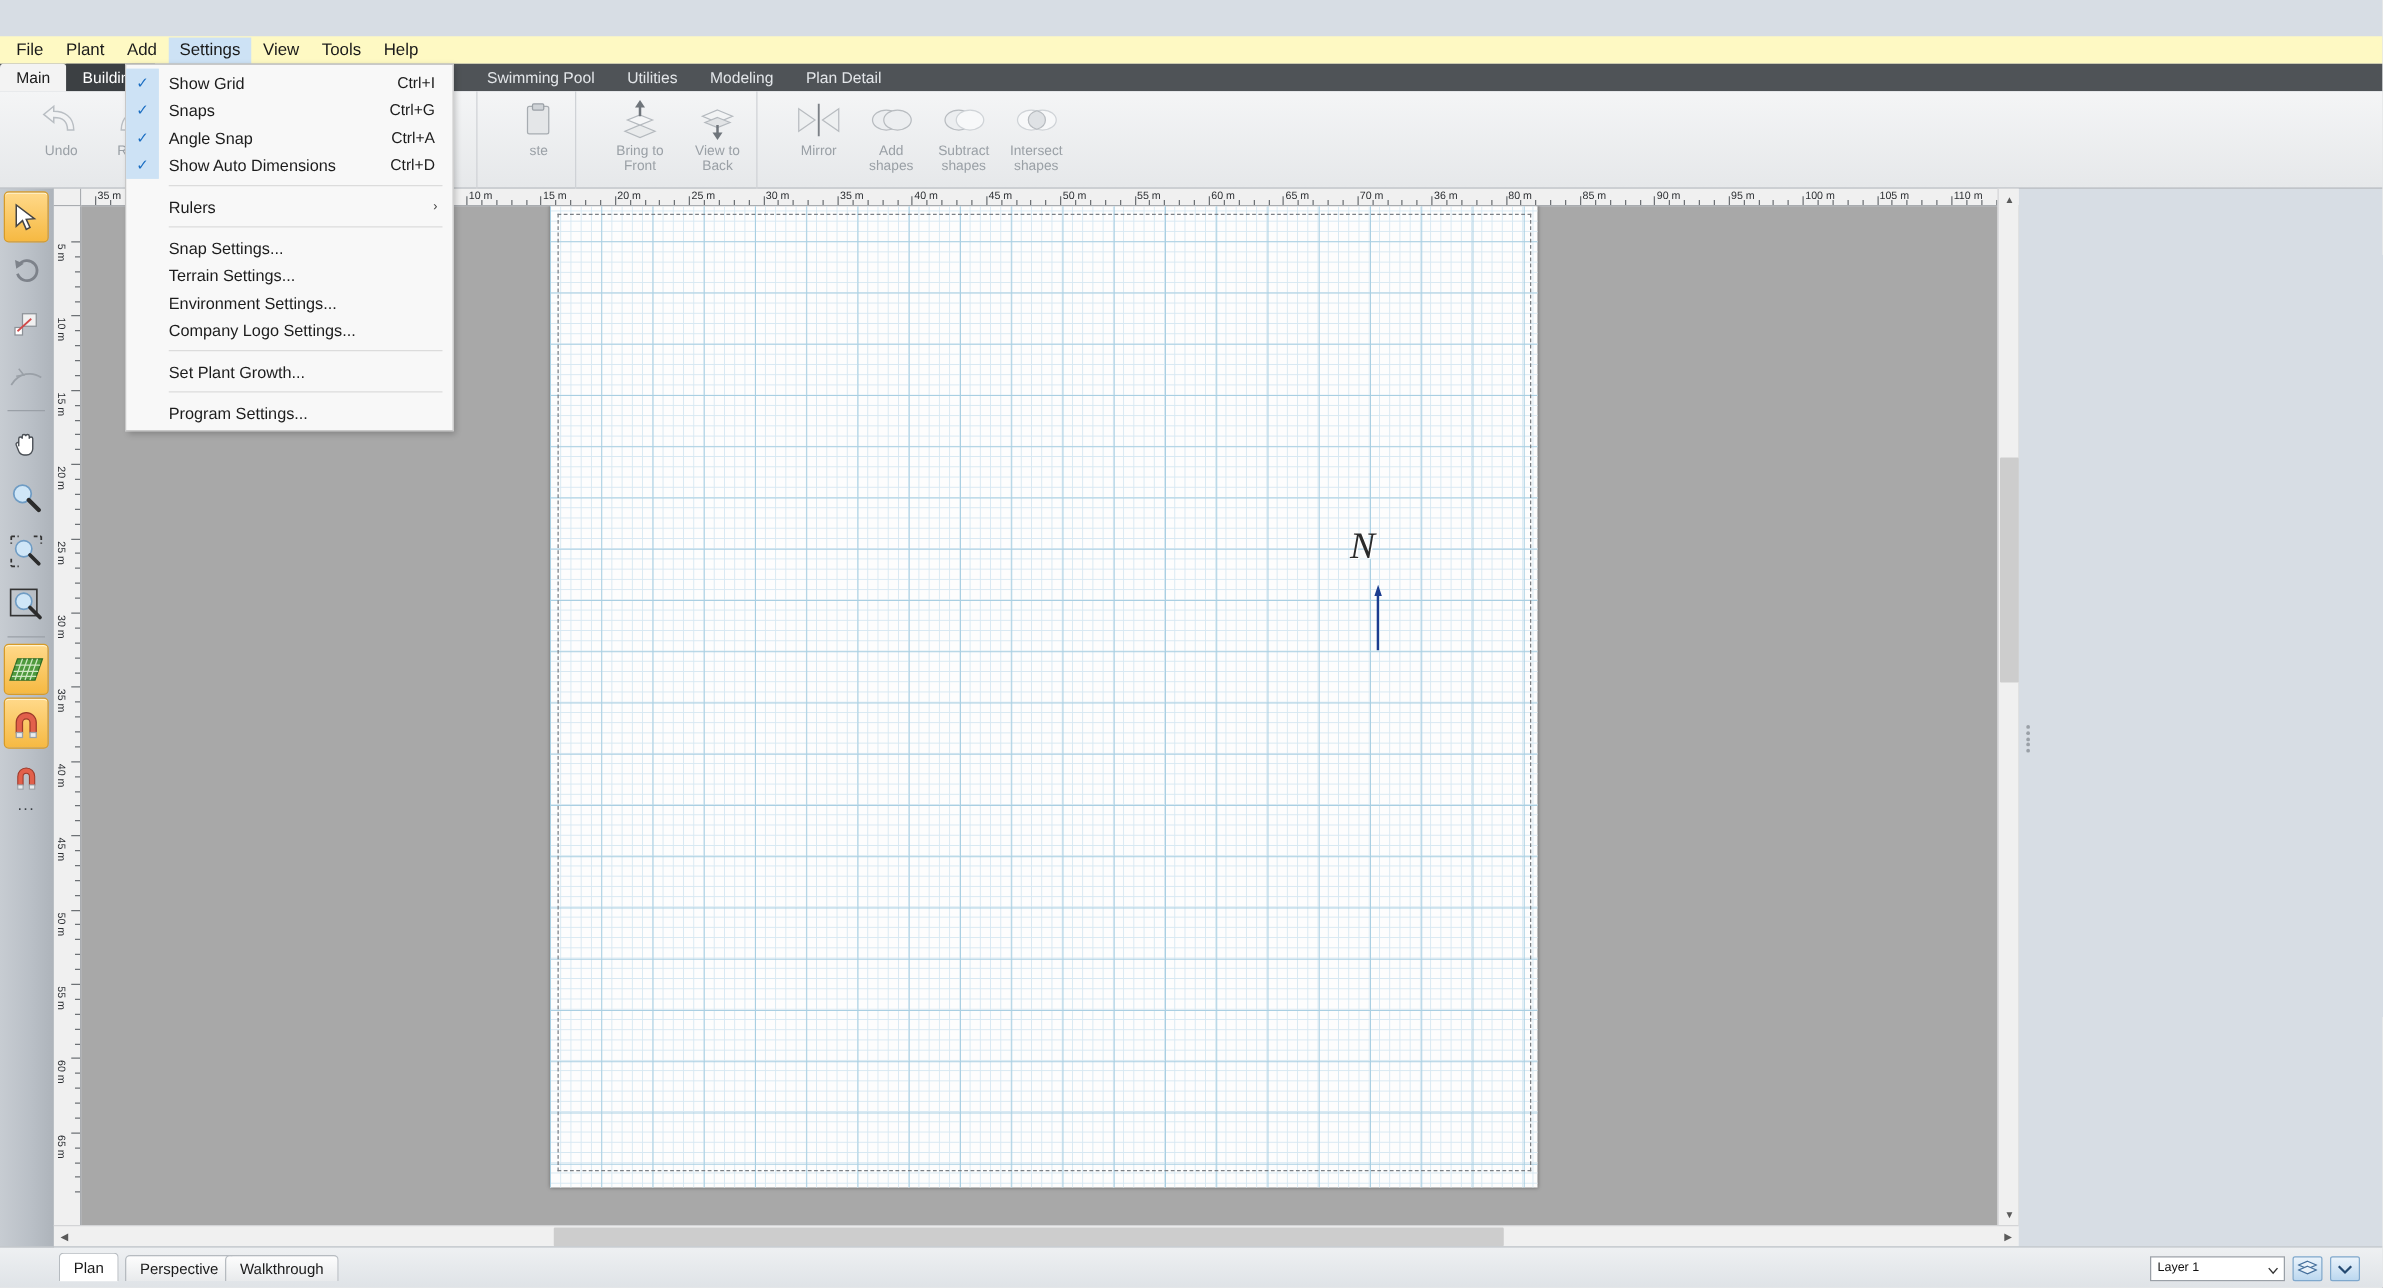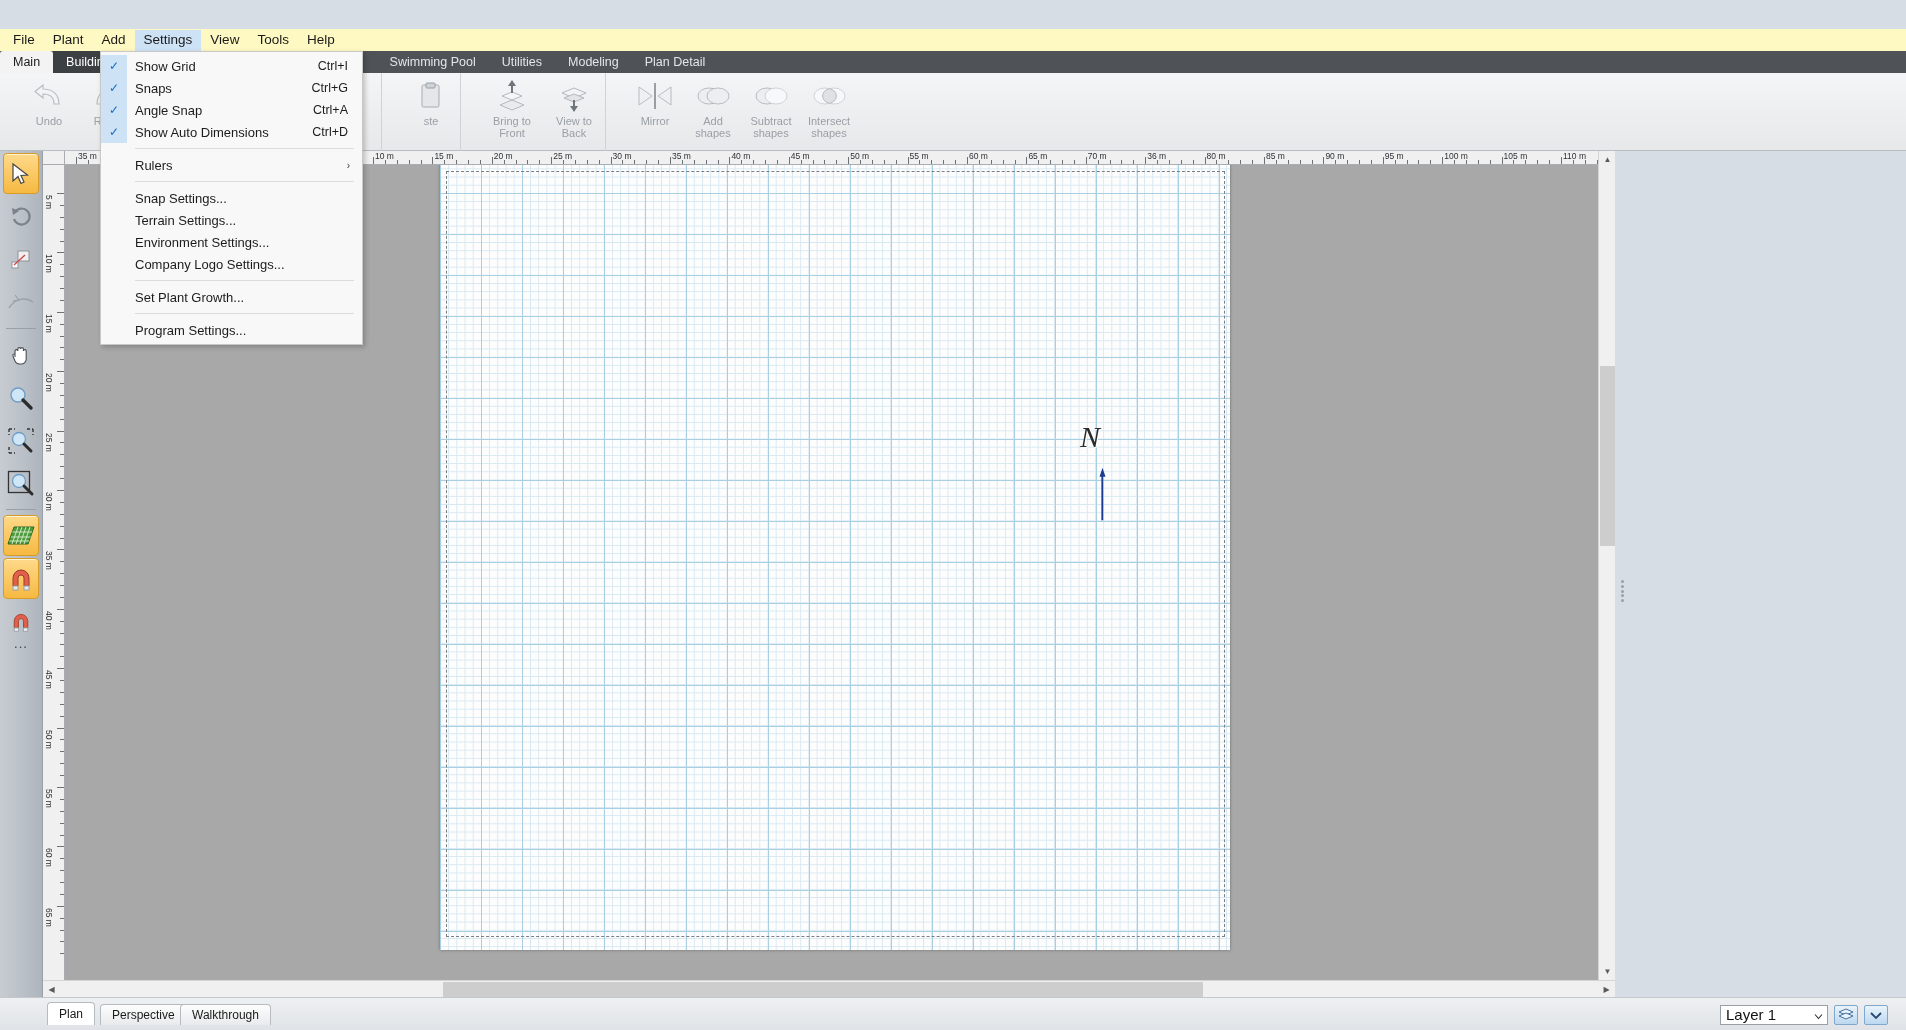--- a/index.html
+++ b/index.html
@@ -214,21 +214,21 @@
     background: linear-gradient(#fdfdfd,#e8eaec);
     border: 1px solid #b6bbc0; border-bottom: none;
     border-top-left-radius: 4px; border-top-right-radius: 4px;
     font-size: 12px; color: #1a1a1a; line-height: 20px;
   }
   .vtab.active { background: #ffffff; top: 4px; height: 23px; line-height: 22px; }
 
   .layer-box {
     position: absolute; right: 78px; top: 7px; width: 108px; height: 20px;
     background: #fff; border: 1px solid #9aa0a7;
-    font-size: 15px; color: #111; line-height: 18px; padding-left: 5px;
+    font-size: 10px; color: #111; line-height: 18px; padding-left: 5px;
   }
   .layer-box .caret {
     position: absolute; right: 4px; top: 3px; font-size: 9px; color: #444;
   }
   .sqbtn {
     position: absolute; top: 7px; width: 24px; height: 20px;
     background: linear-gradient(#eaf3fb,#bcd8f0);
     border: 1px solid #7fa8cd; border-radius: 2px;
     display: flex; align-items: center; justify-content: center;
   }

